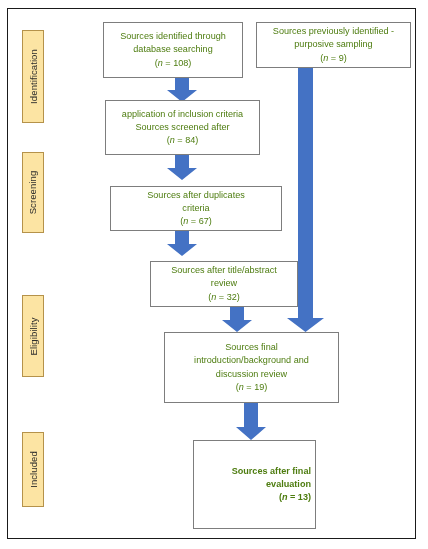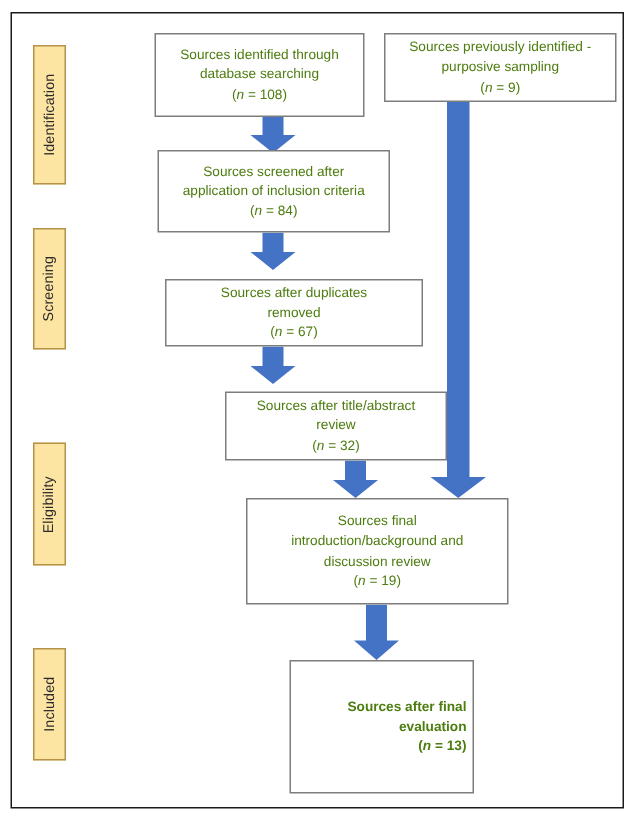--- a/index.html
+++ b/index.html
@@ -131,28 +131,28 @@
     <div class="line nline"><span>(</span><span class="ital">n</span><span> = </span><span>108</span><span>)</span></div>
   </div>
 
   <div class="pbox" style="left:256px; top:22px; width:155px; height:46px;">
     <div class="line">Sources previously identified -</div>
     <div class="line">purposive sampling</div>
     <div class="line nline"><span>(</span><span class="ital">n</span><span> = </span><span>9</span><span>)</span></div>
   </div>
 
   <div class="pbox" style="left:105px; top:100px; width:155px; height:55px;">
+    <div class="line">application of inclusion criteria</div>
     <div class="line">Sources screened after</div>
-    <div class="line">application of inclusion criteria</div>
     <div class="line nline"><span>(</span><span class="ital">n</span><span> = </span><span>84</span><span>)</span></div>
   </div>
 
   <div class="pbox" style="left:110px; top:186px; width:172px; height:45px;">
     <div class="line">Sources after duplicates</div>
-    <div class="line">removed</div>
+    <div class="line">criteria</div>
     <div class="line nline"><span>(</span><span class="ital">n</span><span> = </span><span>67</span><span>)</span></div>
   </div>
 
   <div class="pbox" style="left:110px; top:261px; width:148px; height:46px;margin-left:40px;">
     <div class="line">Sources after title/abstract</div>
     <div class="line">review</div>
     <div class="line nline"><span>(</span><span class="ital">n</span><span> = </span><span>32</span><span>)</span></div>
   </div>
 
   <div class="pbox" style="left:164px; top:332px; width:175px; height:71px;">

